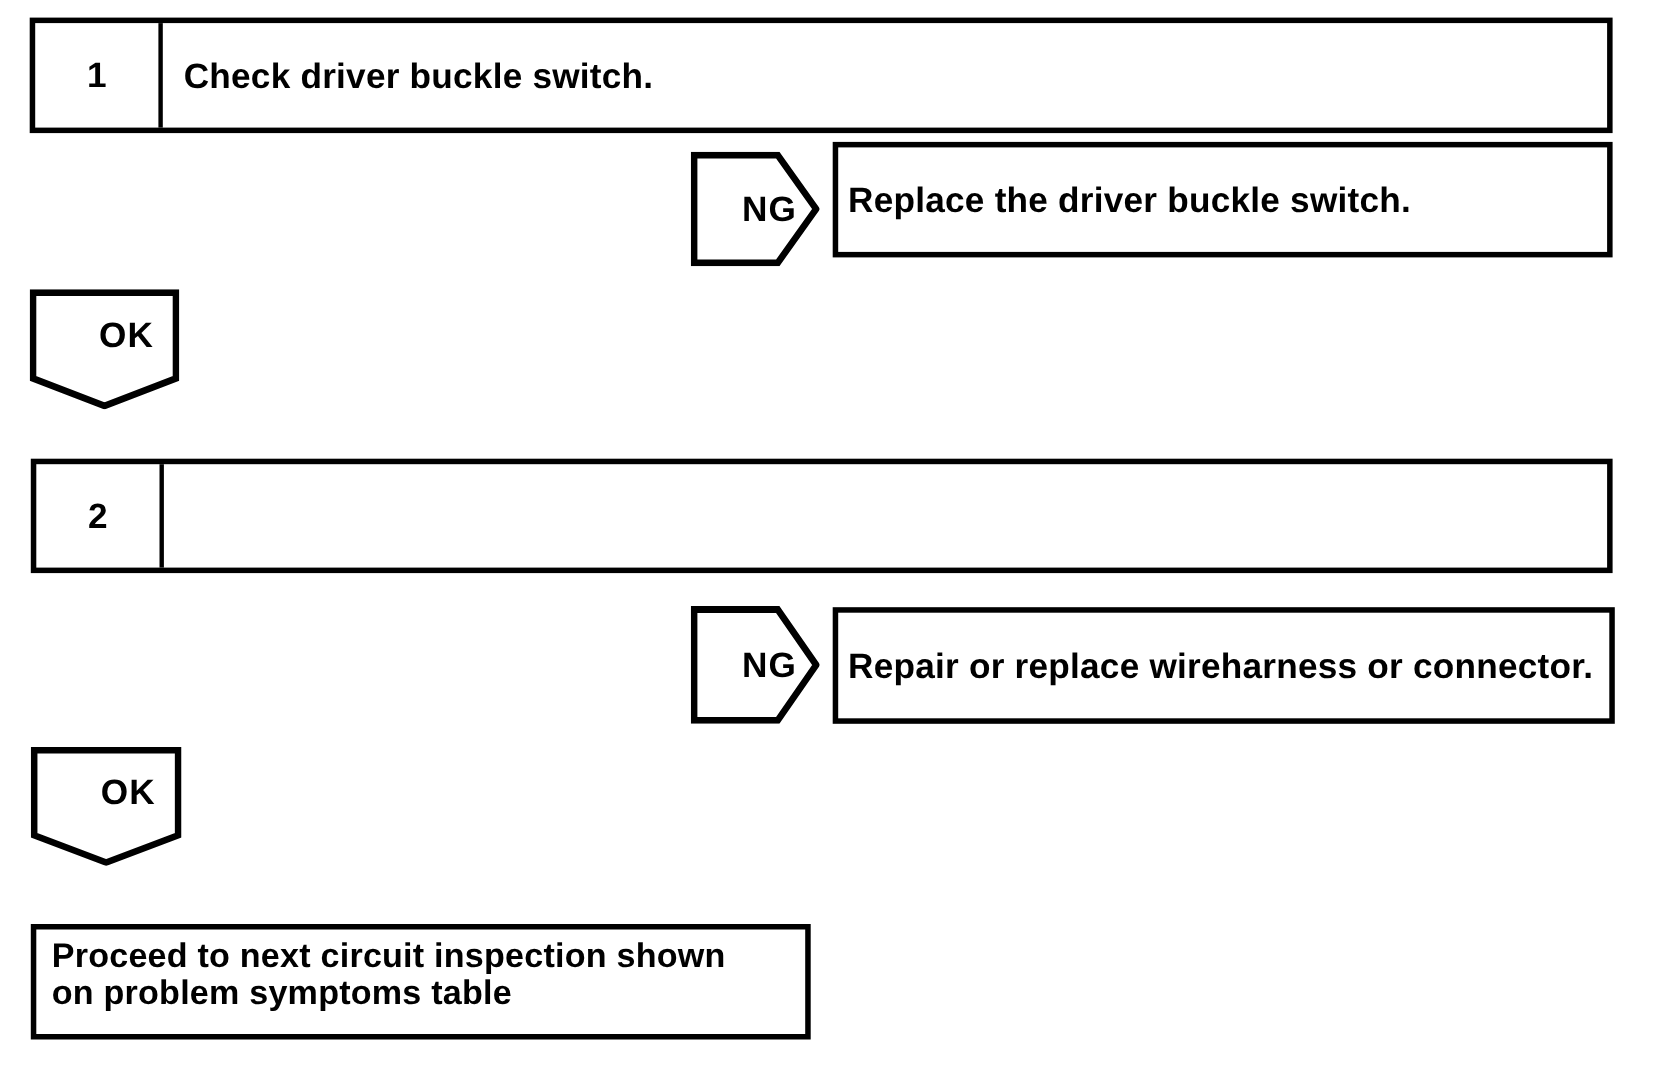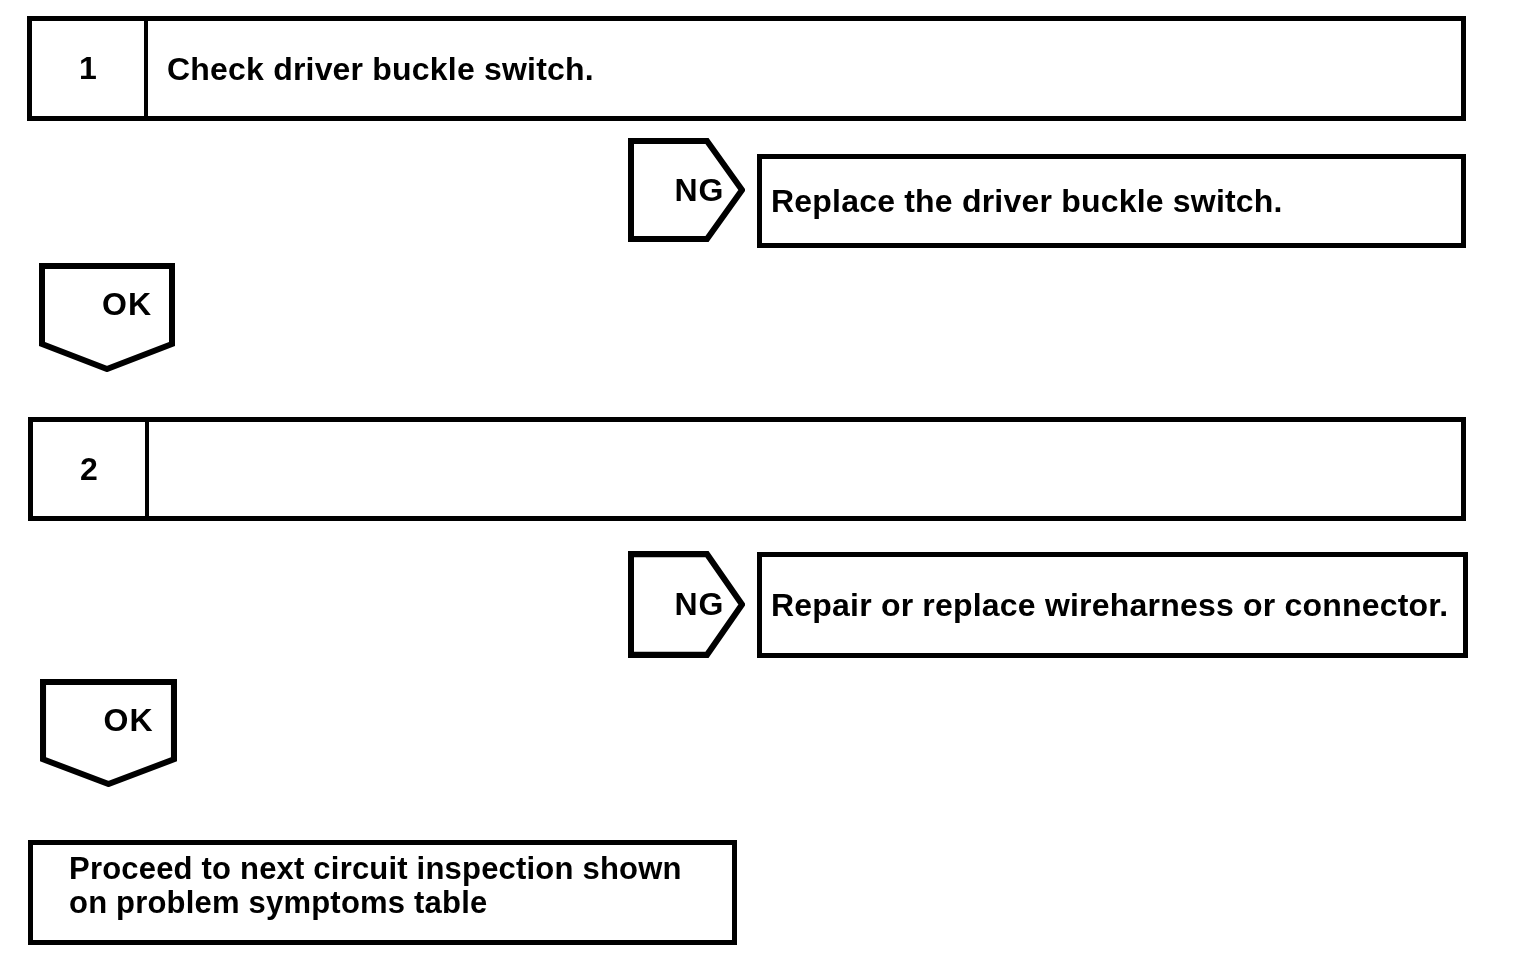--- a/index.html
+++ b/index.html
@@ -51,21 +51,21 @@
     padding-left: 9px;
     font-size: 32px;
     line-height: 34px;
     background: #fff;
     letter-spacing: 0.2px;
   }
 
   
   .proceed-box {
     border: 5px solid #000;
-    padding: 7px 30px 0 36px;
+    padding: 7px 30px 0 14px;
     font-size: 31px;
     line-height: 34px;
     background: #fff;
     letter-spacing: 0.2px;
   }
 
   
   .tag {
     display: flex;
     align-items: center;
@@ -75,41 +75,41 @@
   }
   .tag svg {
     position: absolute;
     left: 0; top: 0;
     width: 100%; height: 100%;
   }
   .tag .tag-label {
     position: relative;
     letter-spacing: 1px;
   }
-  .ok-tag { padding-bottom: 26px; margin-left: 12px; } 
+  .ok-tag { padding-bottom: 26px; } 
   .ng-tag { padding-right: 14px; }  
 </style>
 </head>
 <body>
 
 <div class="canvas">
 
   <div class="abs step-box" style="left:27px; top:16px; width:1439px; height:105px;">
     <div class="num-cell">1</div>
     <div class="title-cell">Check driver buckle switch.</div>
   </div>
 
   <div class="abs tag ng-tag" style="left:628px; top:138px; width:117px; height:104px;">
     <svg viewBox="0 0 117 104" preserveAspectRatio="none">
       <polygon points="3,3 79,3 114,52 79,101 3,101" fill="#ffffff" stroke="#000000" stroke-width="6"></polygon>
     </svg>
     <span class="tag-label">NG</span>
   </div>
 
-  <div class="abs result-box" style="left:757px; top:154px; width:709px; height:94px;">
+  <div class="abs result-box" style="left:757px; top:129px; width:709px; height:105px;">
     <span>Replace the driver buckle switch.</span>
   </div>
 
   <div class="abs tag ok-tag" style="left:27px; top:263px; width:136px; height:109px;">
     <svg viewBox="0 0 136 109" preserveAspectRatio="none">
       <polygon points="3,3 133,3 133,81 68,106 3,81" fill="#ffffff" stroke="#000000" stroke-width="6"></polygon>
     </svg>
     <span class="tag-label">OK</span>
   </div>
 

